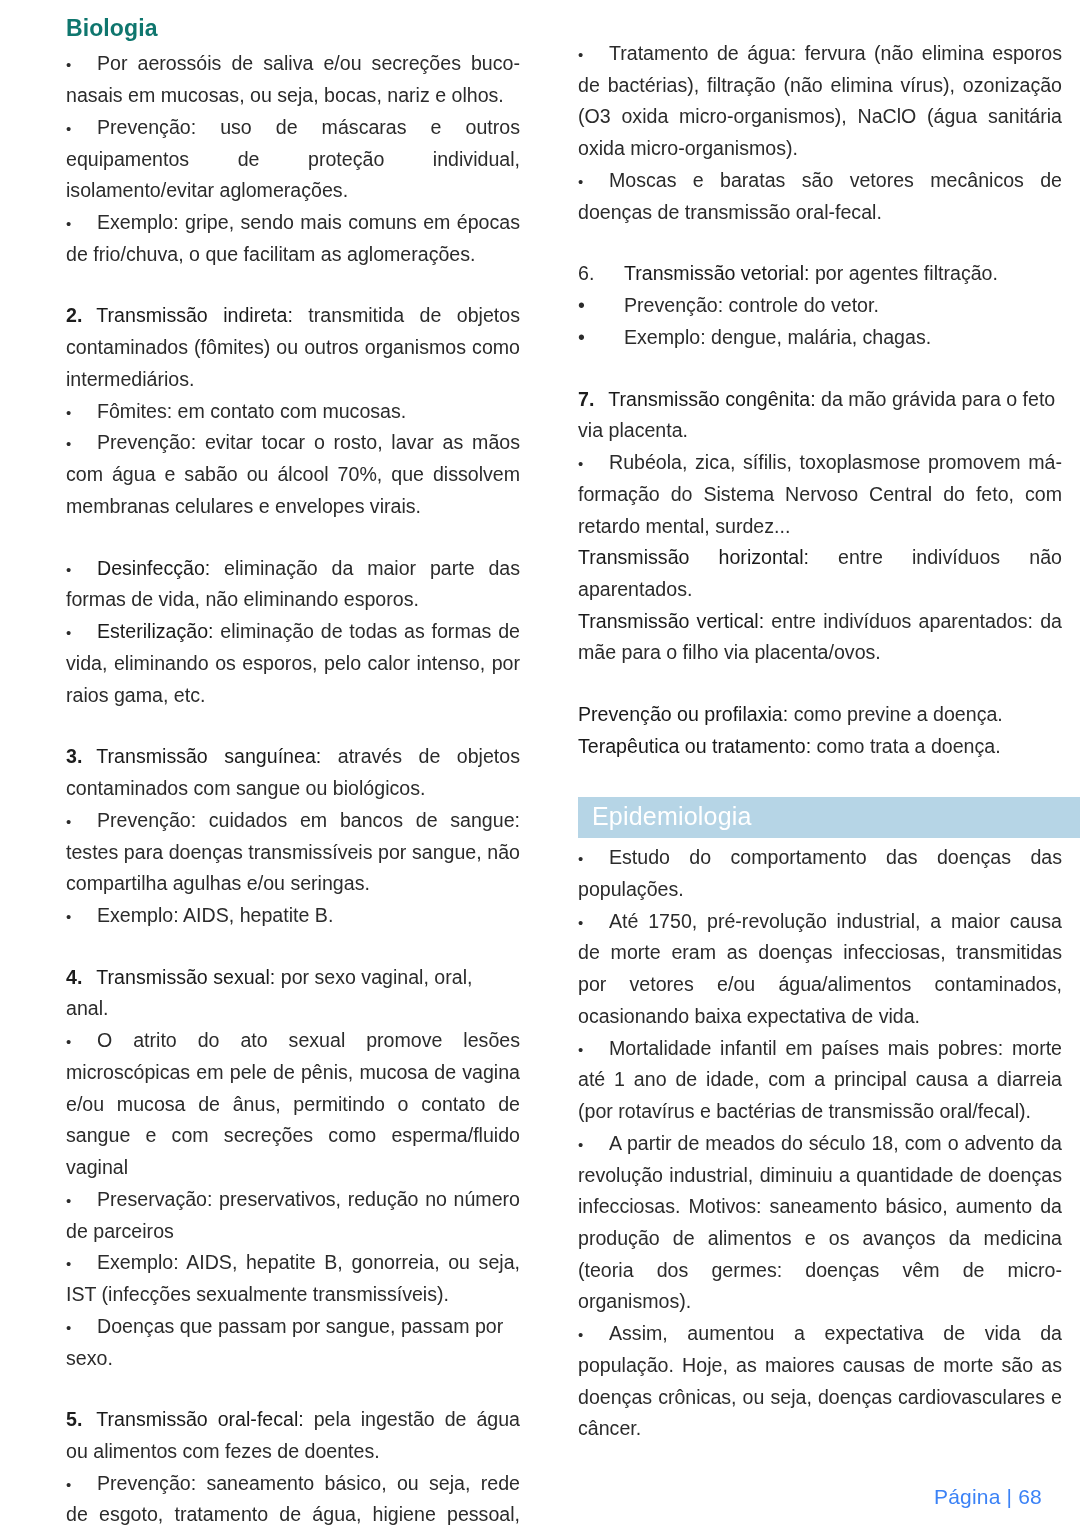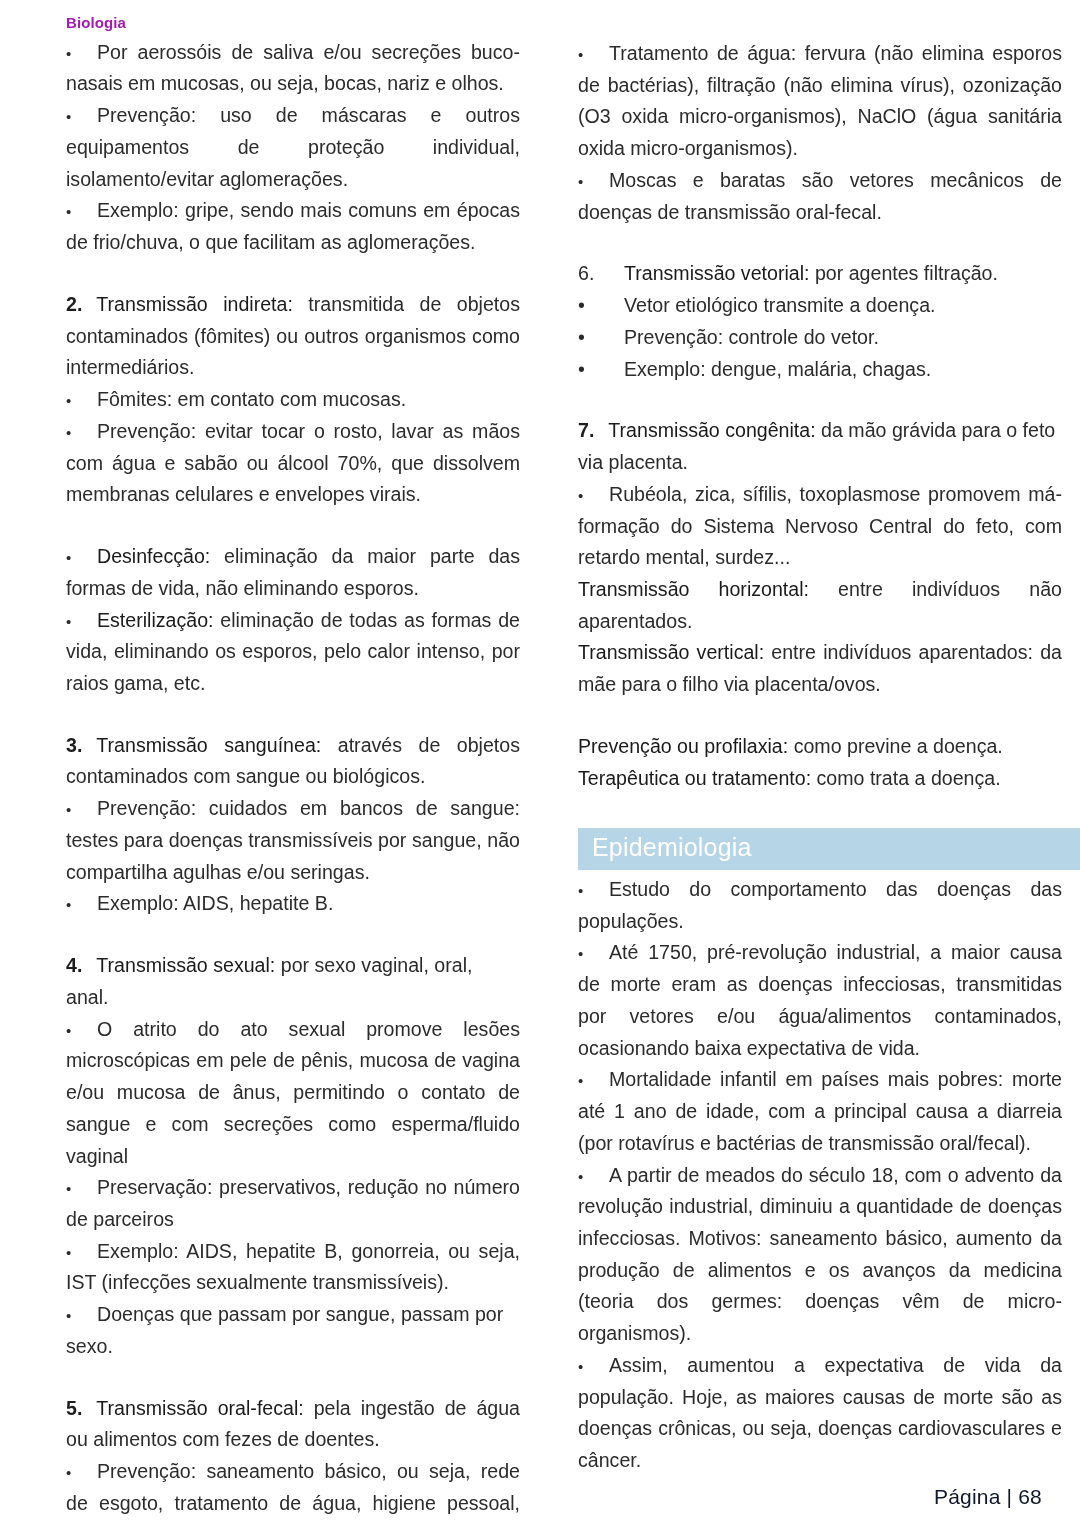--- a/index.html
+++ b/index.html
@@ -36,24 +36,24 @@
     width: 454px;
     flex: 0 0 454px;
   }
   .col-right {
     width: 484px;
     flex: 0 0 484px;
   }
 
   
   .doc-title {
-    font-size: 15px;
+    font-size: 23px;
     line-height: 1.45;
     margin: 0 0 3px 0;
-    color: #a21caf;
+    color: #0f766e;
     letter-spacing: .1px;
   }
 
   p.para {
     margin: 0;
     font-size: 19.6px;
     line-height: 1.62;
     text-align: justify;
     text-justify: inter-word;
     color: #2b2b2b;
@@ -129,21 +129,21 @@
     box-sizing: border-box;
     letter-spacing: .2px;
   }
 
   
   .footer {
     position: absolute;
     right: 38px;
     bottom: 18px;
     font-size: 21px;
-    color: #0f172a;
+    color: #3b82f6;
     letter-spacing: .2px;
   }
 </style>
 </head>
 <body>
 
 <div class="page">
 
   <div class="columns">
 
@@ -204,21 +204,20 @@
       <div style="height:26px"></div>
 
       <p class="bullet"><span class="bul"></span><span>Tratamento de água: fervura (não elimina esporos de bactérias), filtração (não elimina vírus), ozonização (O3 oxida micro-organismos), NaClO (água sanitária oxida micro-organismos).</span></p>
 
       <p class="bullet"><span class="bul"></span><span>Moscas e baratas são vetores mecânicos de doenças de transmissão oral-fecal.</span></p>
 
       <div class="gap"></div>
 
       <p class="hang"><span class="lead">6.</span><span class="b">Transmissão vetorial:</span><span> por agentes filtração.</span></p>
 
-      <p class="hang"><span class="lead">•</span><span>Vetor etiológico transmite a doença.</span></p>
 
       <p class="hang"><span class="lead">•</span><span>Prevenção: controle do vetor.</span></p>
 
       <p class="hang"><span class="lead">•</span><span>Exemplo: dengue, malária, chagas.</span></p>
 
       <div class="gap"></div>
 
       <p class="para left"><span class="num">7.</span><span class="num-sp"></span><span class="b">Transmissão congênita:</span><span> da mão grávida para o feto via placenta.</span></p>
 
       <p class="bullet"><span class="bul"></span><span>Rubéola, zica, sífilis, toxoplasmose promovem má-formação do Sistema Nervoso Central do feto, com retardo mental, surdez...</span></p>

